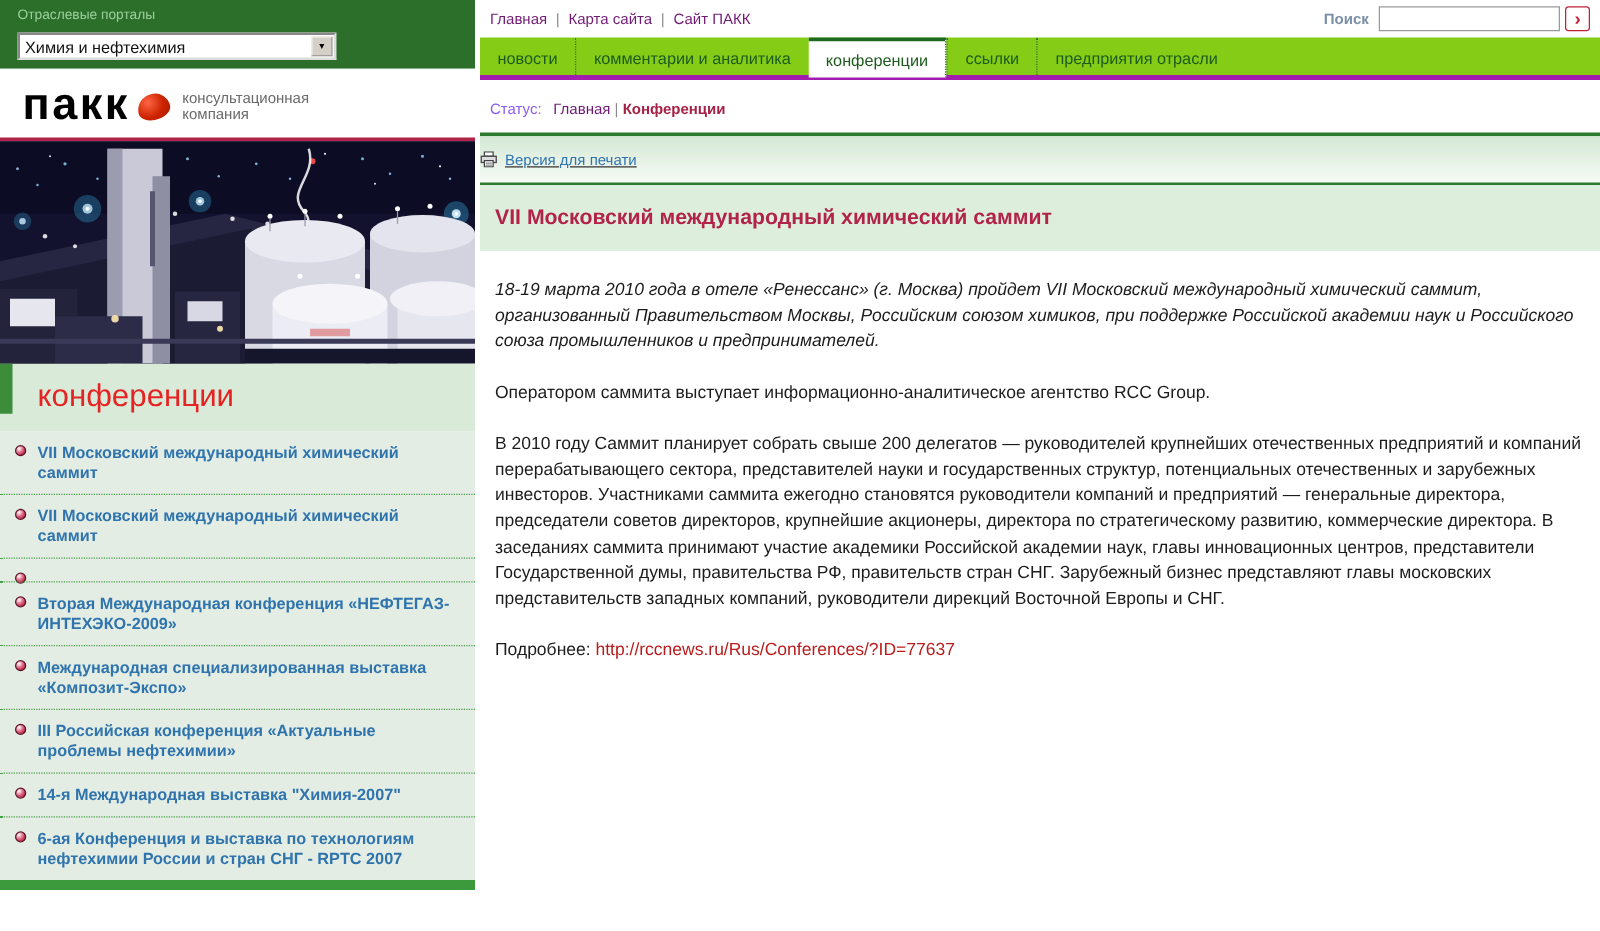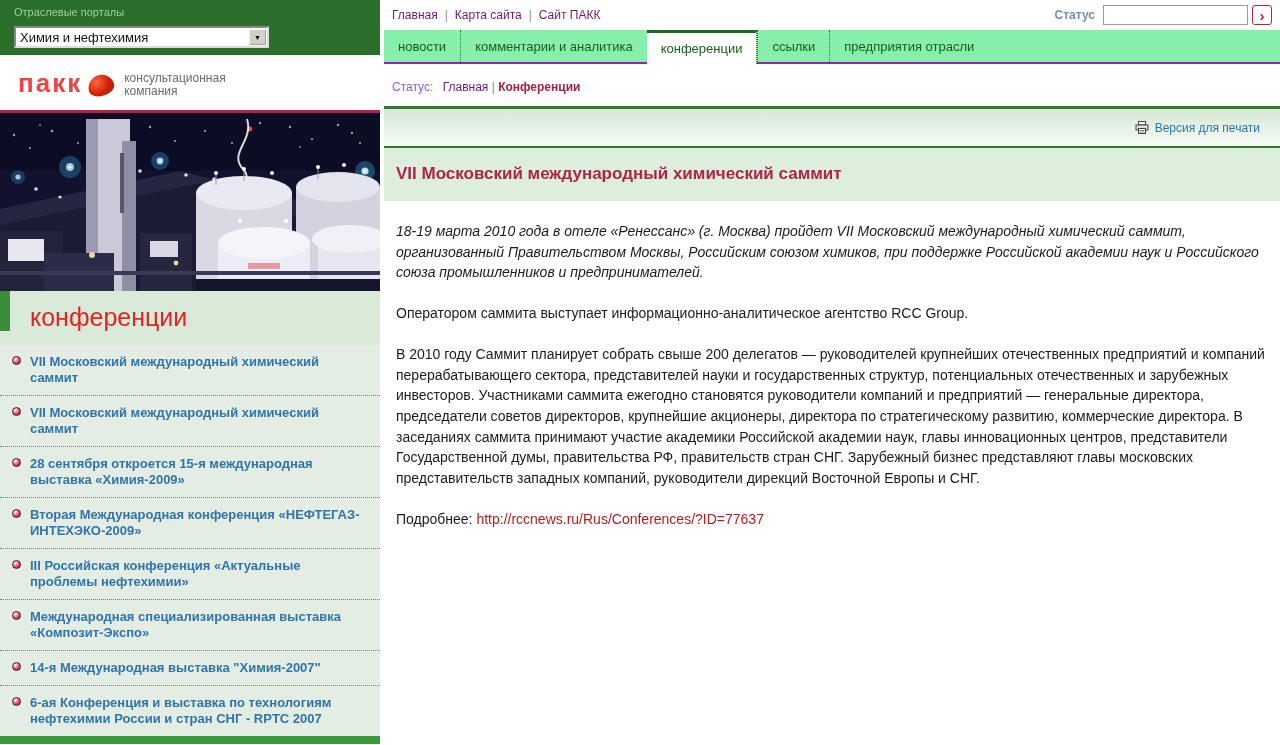--- a/index.html
+++ b/index.html
@@ -18,21 +18,21 @@
   .portal-select {
     width:255px; height:22px; background:#fff; border:2px inset #dcdcdc;
     display:flex; align-items:center; cursor:pointer;
   }
   .portal-select .sel-text { padding-left:4px; font-size:13px; color:#111; flex:1; }
   .sel-arrow {
     width:17px; height:16px; margin-right:1px; background:#d4d0c8;
     border:1px outset #f5f3ef; font-size:7px; line-height:15px; text-align:center; color:#000;
   }
   .logo-area { height:55px; background:#fff; display:flex; align-items:center; padding-left:18px; }
-  .logo-text { font-size:26px; font-weight:bold; color:#ef4444; letter-spacing:2px; line-height:30px; }
+  .logo-text { font-size:36px; font-weight:bold; color:#000000; letter-spacing:2px; line-height:30px; }
   .logo-mark {
     width:26px; height:21px; margin:6px 10px 0 6px;
     background:radial-gradient(circle at 35% 30%, #ff6644, #cc2200 55%, #a51c00);
     border-radius:52% 48% 55% 45% / 62% 58% 42% 38%;
     transform:rotate(-12deg);
   }
   .logo-tagline { font-size:12px; color:#6a6a6a; line-height:13px; padding-top:4px; }
   .crimson-bar { height:3px; background:#b2234a; }
   .photo-wrap { height:178px; overflow:hidden; background:#10102c; }
   
@@ -57,38 +57,38 @@
   a.lnk { color:#701a75; text-decoration:none; cursor:pointer; }
   .sep { color:#8a8a8a; }
   .search-zone { margin-left:auto; display:flex; align-items:center; }
   .search-label { color:#7a8fa6; font-weight:bold; font-size:12px; margin-right:8px; }
   .search-input { width:145px; height:20px; border:1px solid #9a9a9a; padding:0 4px; font-size:12px; }
   .search-btn {
     width:20px; height:20px; margin-left:4px; border:1px solid #c02038; border-radius:3px;
     color:#c02038; font-weight:bold; font-size:15px; line-height:17px; text-align:center;
     background:#fff; cursor:pointer;
   }
-  .tabbar { display:flex; background:#86efac; border-bottom:2px solid #a21caf; height:34px; }
+  .tabbar { display:flex; background:#84cc16; border-bottom:4px solid #a21caf; height:34px; }
   .tab {
     padding:0 14px; line-height:34px; font-size:13px; color:#1d5c1d;
     border-left:1px dotted #2e7b2e; cursor:pointer; white-space:nowrap;
   }
   .tab:first-child { border-left:none; }
   .tab.active {
     background:#fff; border-top:3px solid #1d691d; border-left:none;
     line-height:31px; margin-bottom:-2px; padding-bottom:2px; position:relative; z-index:1;
     border-right:1px dotted #2e7b2e;
   }
   .crumb-row { padding:16px 0 12px 8px; font-size:12px; }
   .crumb-prefix { color:#8b5cf6; margin-right:6px; }
   .crumb-current { color:#a52246; font-weight:bold; }
   .hr-green { height:3px; background:#2e7b2e; }
   .print-band {
     height:37px; background:linear-gradient(180deg,#d4e8d4,#f6fbf6);
-    display:flex; align-items:center; justify-content:flex-end; padding-right:20px;
+    display:flex; align-items:center; justify-content:flex-start; padding-right:20px;text-decoration:underline;
   }
   .print-link { display:flex; align-items:center; gap:6px; color:#2f74ad; font-size:12px; text-decoration:none; cursor:pointer; }
   .hr-green-thin { height:2px; background:#2e7b2e; }
   .title-band { background:#ddeedd; padding:16px 12px 17px 12px; }
   .article-title { color:#b2234a; font-size:17px; font-weight:bold; }
   .content { padding:20px 12px; background:#fff; }
   .content p { font-size:14px; line-height:1.48; color:#1c1c1c; margin-bottom:20px; max-width:880px; }
   .content p.lead { font-style:italic; }
   .more-line a { color:#b91c1c; text-decoration:none; cursor:pointer; }
 
@@ -225,33 +225,32 @@
       <div class="sb-item">
         <span class="bullet"></span>
         <a class="sb-link">VII Московский международный химический саммит</a>
       </div>
       <div class="sb-item">
         <span class="bullet"></span>
         <a class="sb-link">VII Московский международный химический саммит</a>
       </div>
       <div class="sb-item">
         <span class="bullet"></span>
-        <a class="sb-link">28 сентября откроется 15-я международная выставка «Химия-2009»</a>
       </div>
       <div class="sb-item">
         <span class="bullet"></span>
         <a class="sb-link">Вторая Международная конференция «НЕФТЕГАЗ-ИНТЕХЭКО-2009»</a>
       </div>
       <div class="sb-item">
         <span class="bullet"></span>
+        <a class="sb-link">Международная специализированная выставка «Композит-Экспо»</a>
+      </div>
+      <div class="sb-item">
+        <span class="bullet"></span>
         <a class="sb-link">III Российская конференция «Актуальные проблемы нефтехимии»</a>
-      </div>
-      <div class="sb-item">
-        <span class="bullet"></span>
-        <a class="sb-link">Международная специализированная выставка «Композит-Экспо»</a>
       </div>
       <div class="sb-item">
         <span class="bullet"></span>
         <a class="sb-link">14-я Международная выставка "Химия-2007"</a>
       </div>
       <div class="sb-item">
         <span class="bullet"></span>
         <a class="sb-link">6-ая Конференция и выставка по технологиям нефтехимии России и стран СНГ - RPTC 2007</a>
       </div>
     </div>
@@ -261,21 +260,21 @@
   <div class="right-col">
     <div class="top-bar">
       <div class="top-links">
         <a class="lnk">Главная</a>
         <span class="sep">|</span>
         <a class="lnk">Карта сайта</a>
         <span class="sep">|</span>
         <a class="lnk">Сайт ПАКК</a>
       </div>
       <div class="search-zone">
-        <span class="search-label">Статус</span>
+        <span class="search-label">Поиск</span>
         <input class="search-input" value="" style="">
         <button class="search-btn">›</button>
       </div>
     </div>
     <div class="tabbar">
       <div class="tab">новости</div>
       <div class="tab">комментарии и аналитика</div>
       <div class="tab active">конференции</div>
       <div class="tab">ссылки</div>
       <div class="tab">предприятия отрасли</div>

